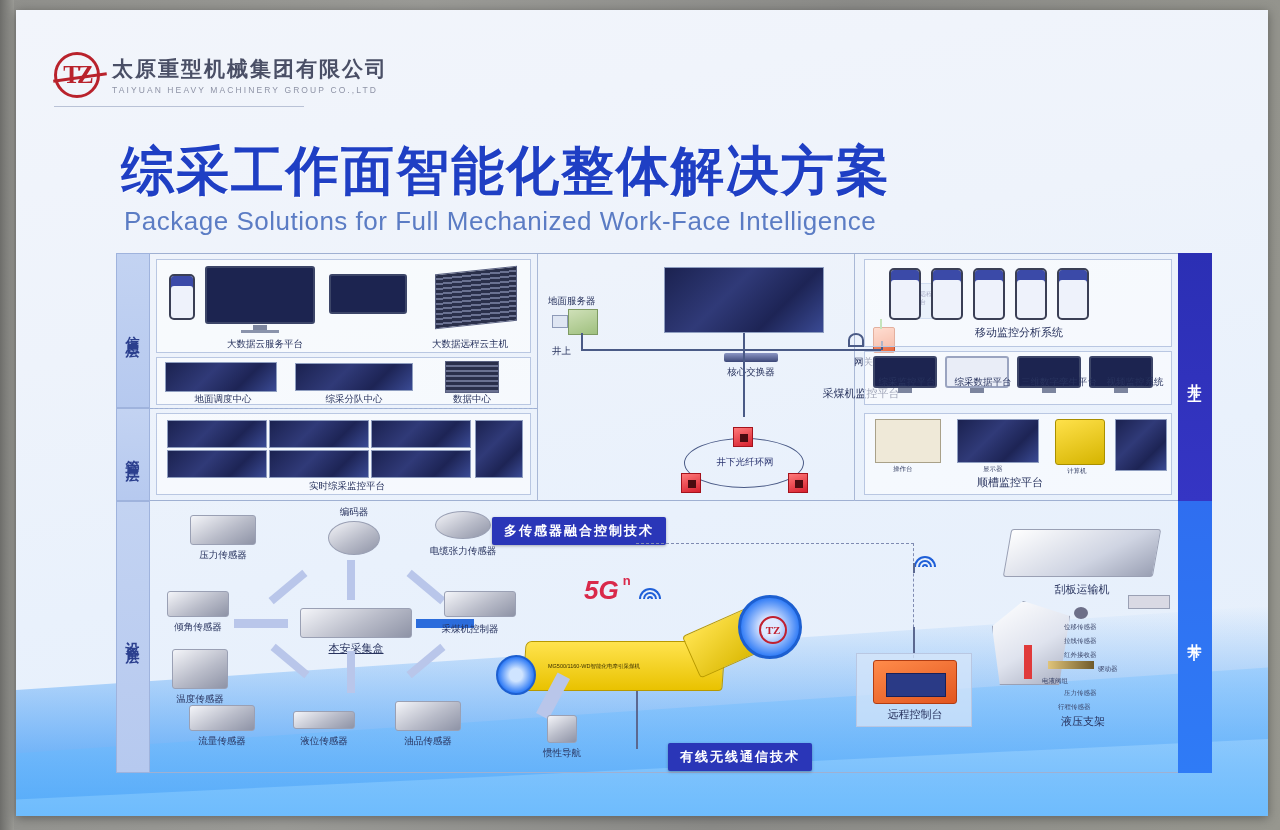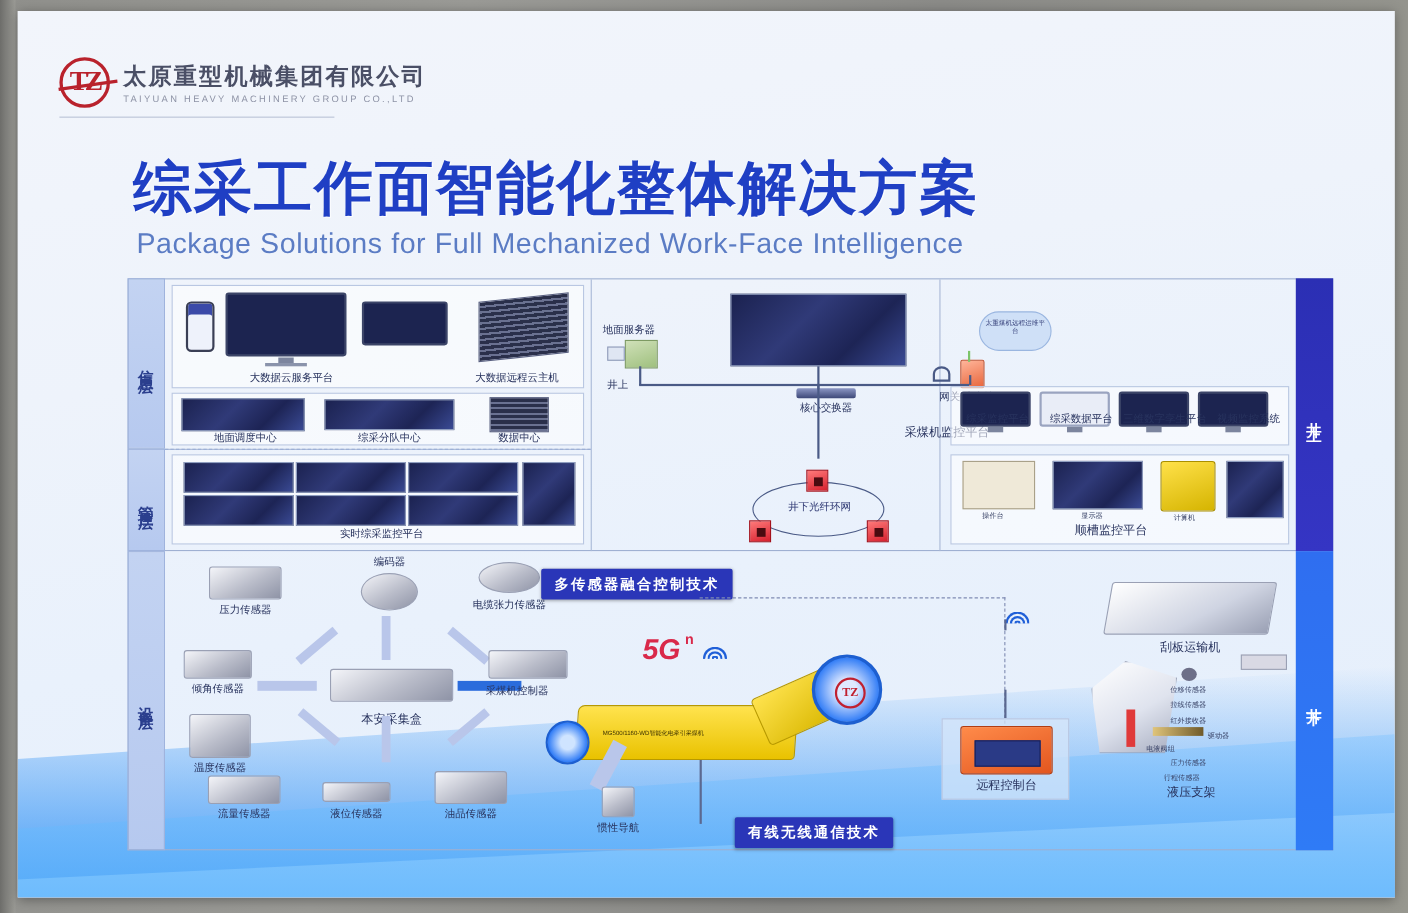--- a/index.html
+++ b/index.html
@@ -214,20 +214,30 @@
     <div style="position:absolute;left:764px;top:66px;width:1.5px;height:10px;background:#7cc46a;"></div>
 
     <div class="cap b" style="position:absolute;left:690px;top:134px;width:110px;">采煤机监控平台</div>
 
     <div class="ring" style="left:568px;top:185px;width:120px;height:50px;"></div>
     <div class="rnode" style="left:617px;top:174px;"></div>
     <div class="rnode" style="left:565px;top:220px;"></div>
     <div class="rnode" style="left:672px;top:220px;"></div>
     <div class="cap" style="position:absolute;left:588px;top:203px;width:82px;color:#2a3470;">井下光纤环网</div>
 
+    <div class="panel" style="left:748px;top:6px;width:308px;height:88px;">
+      <div style="position:absolute;left:24px;top:8px;display:flex;gap:10px;">
+        <div class="phone" style="width:32px;height:52px;"></div>
+        <div class="phone" style="width:32px;height:52px;"></div>
+        <div class="phone" style="width:32px;height:52px;"></div>
+        <div class="phone" style="width:32px;height:52px;"></div>
+        <div class="phone" style="width:32px;height:52px;"></div>
+      </div>
+      <div class="cap b" style="position:absolute;left:84px;top:66px;width:140px;">移动监控分析系统</div>
+    </div>
 
     <div class="panel" style="left:748px;top:98px;width:308px;height:54px;">
       <div style="position:absolute;left:8px;top:4px;display:flex;gap:8px;">
         <div>
           <div class="mon" style="width:64px;height:32px;"></div>
             <div class="monstand"></div>
         </div>
         <div>
           <div class="mon" style="width:64px;height:32px;background:#e9edf7;border-color:#9aa4c0;"></div>
             <div class="monstand"></div>
@@ -255,21 +265,21 @@
       <div class="yellowbox" style="position:absolute;left:190px;top:5px;width:50px;height:46px;"></div>
       <div class="thumb" style="position:absolute;left:250px;top:5px;width:52px;height:52px;"></div>
       <small class="sub" style="position:absolute;left:28px;top:51px;">操作台</small>
       <small class="sub" style="position:absolute;left:118px;top:51px;">显示器</small>
       <small class="sub" style="position:absolute;left:202px;top:53px;">计算机</small>
       <div class="cap b" style="position:absolute;left:80px;top:62px;width:130px;">顺槽监控平台</div>
     </div>
 
     <div class="dev" style="left:180px;top:355px;width:120px;">
       <div class="devimg" style="width:112px;height:30px;"></div>
-      <div class="cap b" style="margin-top:10px;">本安采集盒</div>
+      <div class="cap b" style="margin-top:4px;text-decoration:underline;">本安采集盒</div>
     </div>
 
     <div class="arrow" style="left:150px;top:330px;width:44px;height:8px;transform:rotate(-40deg);"></div>
     <div class="arrow" style="left:231px;top:307px;width:8px;height:40px;"></div>
     <div class="arrow" style="left:288px;top:330px;width:44px;height:8px;transform:rotate(40deg);"></div>
     <div class="arrow" style="left:118px;top:366px;width:54px;height:9px;"></div>
     <div class="arrow" style="left:300px;top:366px;width:58px;height:9px;background:#2b6cdc;"></div>
     <div class="arrow" style="left:152px;top:404px;width:44px;height:8px;transform:rotate(40deg);"></div>
     <div class="arrow" style="left:231px;top:398px;width:8px;height:42px;"></div>
     <div class="arrow" style="left:288px;top:404px;width:44px;height:8px;transform:rotate(-40deg);"></div>

